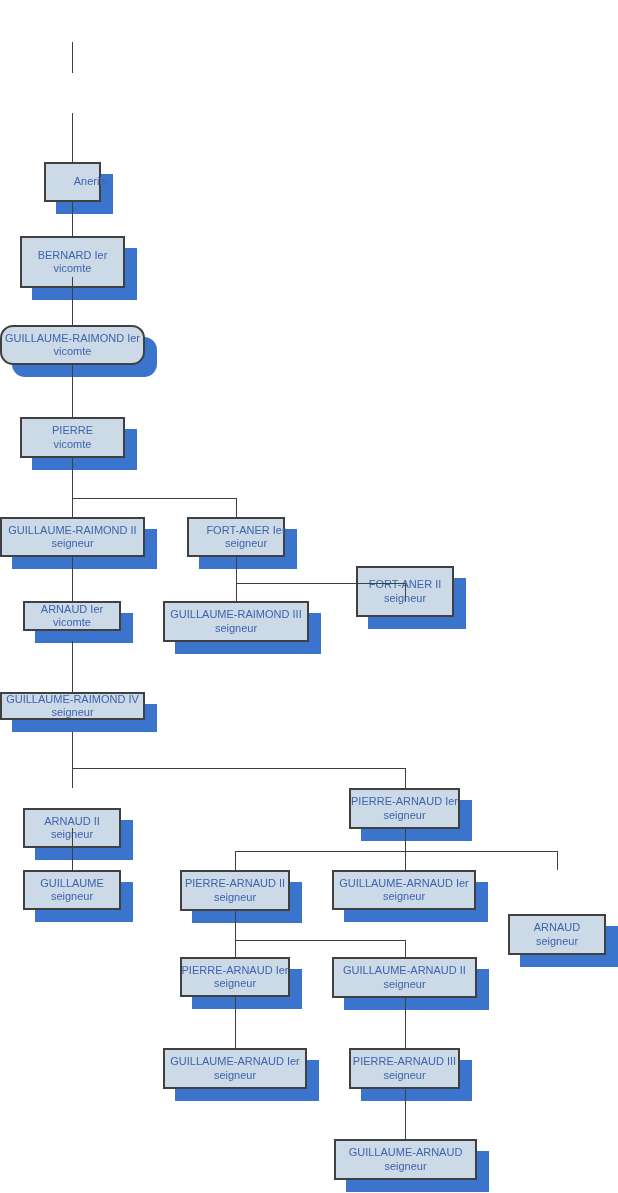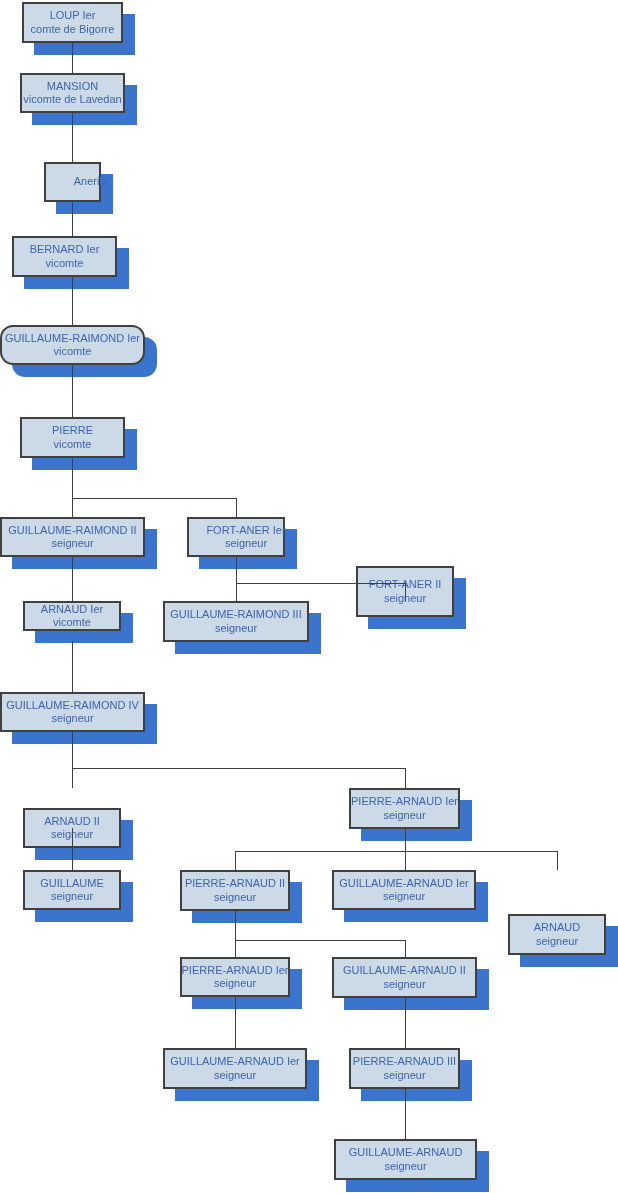--- a/index.html
+++ b/index.html
@@ -45,32 +45,24 @@
     <div class="cline v" style="left: 235px; top: 910px; height: 47px;"></div>
     <div class="cline v" style="left: 405px; top: 940px; height: 17px;"></div>
     <div class="cline v" style="left: 235px; top: 997px; height: 51px;"></div>
     <div class="cline v" style="left: 405px; top: 997px; height: 51px;"></div>
     <div class="cline v" style="left: 405px; top: 1088px; height: 51px;"></div>
     <div class="cline h" style="left: 72px; top: 498px; width: 165px;"></div>
     <div class="cline h" style="left: 236px; top: 583px; width: 170px;"></div>
     <div class="cline h" style="left: 72px; top: 768px; width: 334px;"></div>
     <div class="cline h" style="left: 235px; top: 851px; width: 323px;"></div>
     <div class="cline h" style="left: 235px; top: 940px; width: 171px;"></div>
-    <div class="node" style="left: 22px; top: 2px; width: 101px; height: 41px;">
-      <span class="name">LOUP Ier</span>
-      <span class="role">comte de Bigorre</span>
-    </div>
-    <div class="node" style="left: 20px; top: 73px; width: 105px; height: 40px;">
-      <span class="name">MANSION</span>
-      <span class="role">vicomte de Lavedan</span>
-    </div>
     <div class="node" style="left: 44px; top: 162px; width: 57px; height: 40px; padding-left: 36px;">
       <span class="name">Anerils</span>
     </div>
-    <div class="node" style="left: 12px; top: 236px; width: 105px; height: 41px;">
+    <div class="node" style="left: 20px; top: 236px; width: 105px; height: 52px;">
       <span class="name">BERNARD Ier</span>
       <span class="role">vicomte</span>
     </div>
     <div class="node" style="left: 0px; top: 325px; width: 145px; height: 40px; border-radius: 13px;">
       <span class="name">GUILLAUME-RAIMOND Ier</span>
       <span class="role">vicomte</span>
     </div>
     <div class="node" style="left: 20px; top: 417px; width: 105px; height: 41px;">
       <span class="name">PIERRE</span>
       <span class="role">vicomte</span>
@@ -88,21 +80,21 @@
       <span class="role">vicomte</span>
     </div>
     <div class="node" style="left: 163px; top: 601px; width: 146px; height: 41px;">
       <span class="name">GUILLAUME-RAIMOND III</span>
       <span class="role">seigneur</span>
     </div>
     <div class="node" style="left: 356px; top: 566px; width: 98px; height: 51px;">
       <span class="name">FORT-ANER II</span>
       <span class="role">seigneur</span>
     </div>
-    <div class="node" style="left: 0px; top: 692px; width: 145px; height: 40px;">
+    <div class="node" style="left: 0px; top: 692px; width: 145px; height: 28px;">
       <span class="name">GUILLAUME-RAIMOND IV</span>
       <span class="role">seigneur</span>
     </div>
     <div class="node" style="left: 23px; top: 788px; width: 98px; height: 40px; margin-top: 20px;">
       <span class="name">ARNAUD II</span>
       <span class="role">seigneur</span>
     </div>
     <div class="node" style="left: 349px; top: 788px; width: 111px; height: 41px;">
       <span class="name">PIERRE-ARNAUD Ier</span>
       <span class="role">seigneur</span>

